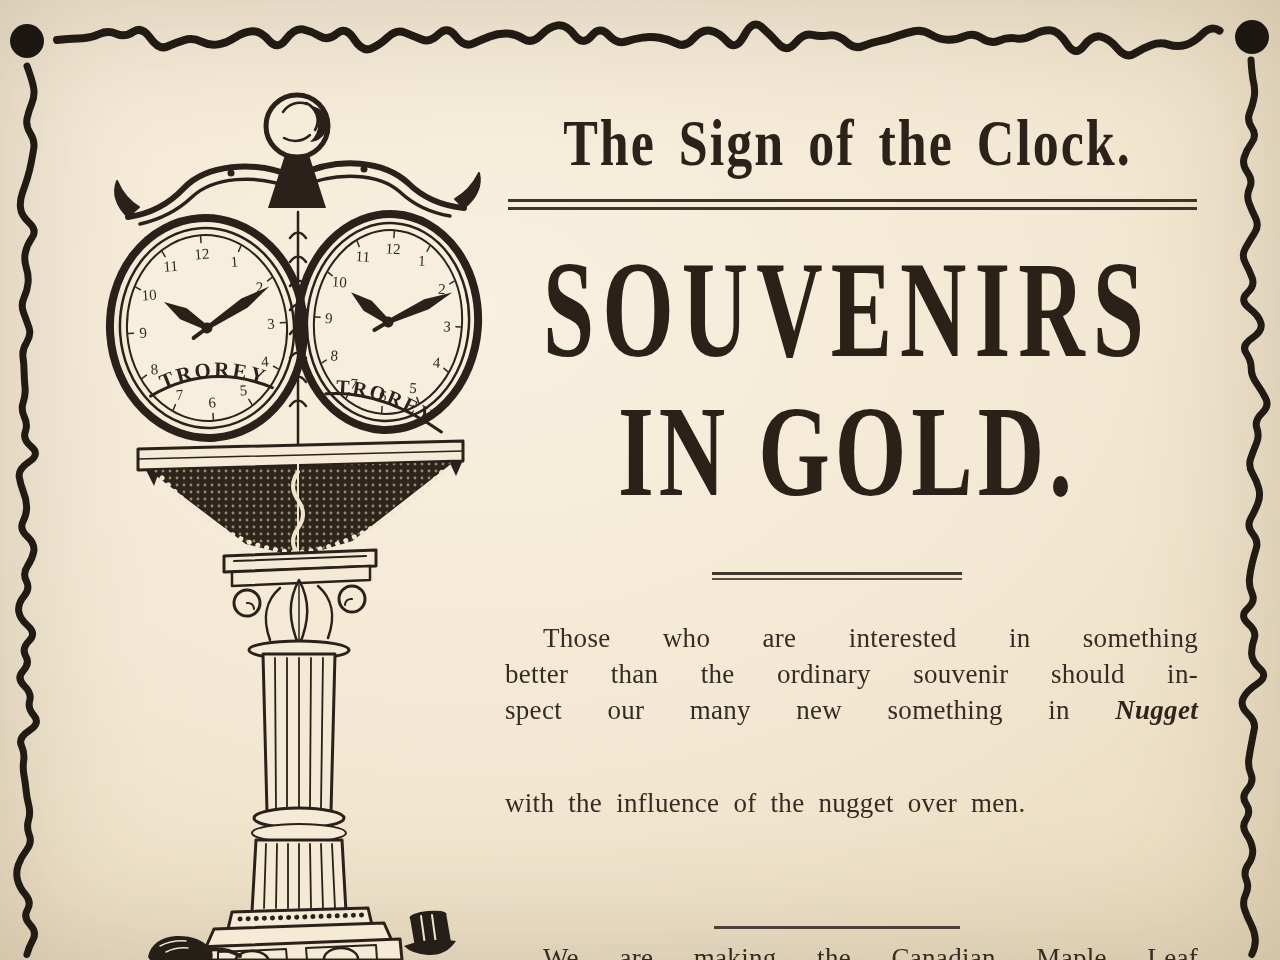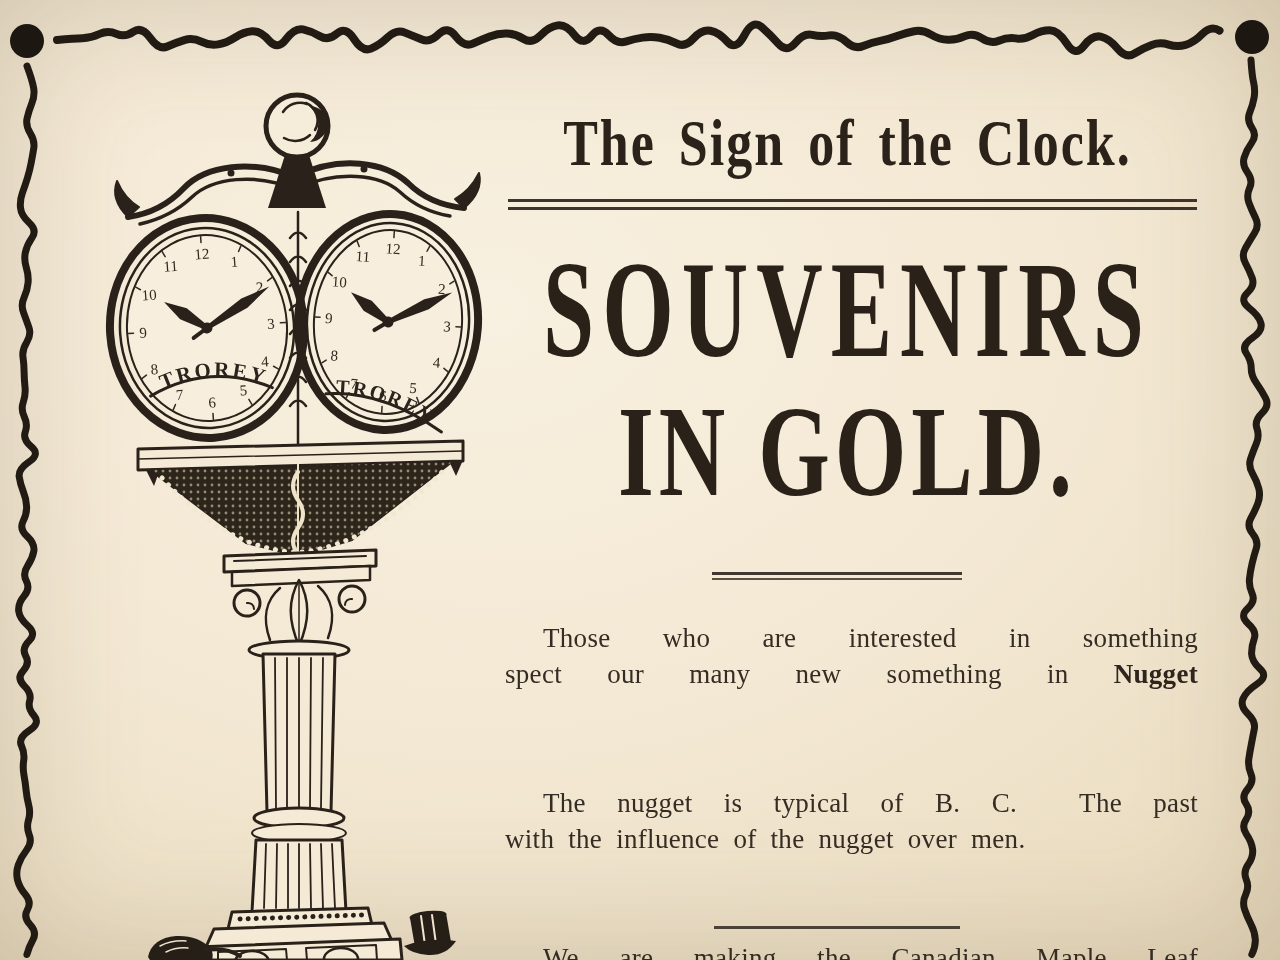--- a/index.html
+++ b/index.html
@@ -32,21 +32,21 @@
     transform:scaleY(1.4);transform-origin:top center;
   }
   .rule-dbl-short{position:absolute;left:712px;top:572px;width:250px;height:8px;
     border-top:3px solid #2e261d;border-bottom:2px solid #4a4034;box-sizing:border-box;opacity:.9;}
   .rule-single{position:absolute;left:714px;top:926px;width:246px;height:0;
     border-top:3.5px solid #3a3128;opacity:.9;}
   .para{position:absolute;left:505px;width:693px;font-size:27px;line-height:36px;letter-spacing:.3px;}
   .para .ln{height:36px;overflow:visible;}
   .para .ln.j{text-align:justify;text-align-last:justify;}
   .para .ln.ind{text-indent:38px;}
-  .para .ln b{font-weight:bold;color:#2e261d;}
+  .para .ln b{font-weight:bold;color:#2e261d;font-style:italic;}
   #p1{top:620px;} #p2{top:785px;} #p3{top:940px;}
 </style>
 </head>
 <body>
 
 <div class="vignette"></div>
 
 <svg id="art" width="1280" height="960" viewBox="0 0 1280 960">
 
   <g fill="none" stroke="#221b14" stroke-linecap="round" stroke-linejoin="round">
@@ -235,22 +235,22 @@
   </defs>
 </svg>
 
 <div class="col kicker">The Sign of the Clock.</div>
 <div class="rule-dbl-wide"></div>
 <div class="col headline1">SOUVENIRS</div>
 <div class="col headline2">IN GOLD.</div>
 <div class="rule-dbl-short"></div>
 <div class="para" id="p1">
     <div class="ln j ind"><span>Those who are interested in something</span></div>
+    <div class="ln j"><span>better than the ordinary souvenir should in-</span></div>
     <div class="ln j"><span>spect our many new something in </span><b>Nugget</b></div>
   </div>
 <div class="para" id="p2">
-    <div class="ln j ind"><span>The nugget is typical of B. C.&nbsp; The past</span></div>
     <div class="ln" style="word-spacing: 7px;"><span>with the influence of the nugget over men.</span></div>
   </div>
 <div class="rule-single"></div>
 <div class="para" id="p3">
     <div class="ln j ind"><span>We are making the Canadian Maple Leaf</span></div>
   </div>
 
 </body></html>

